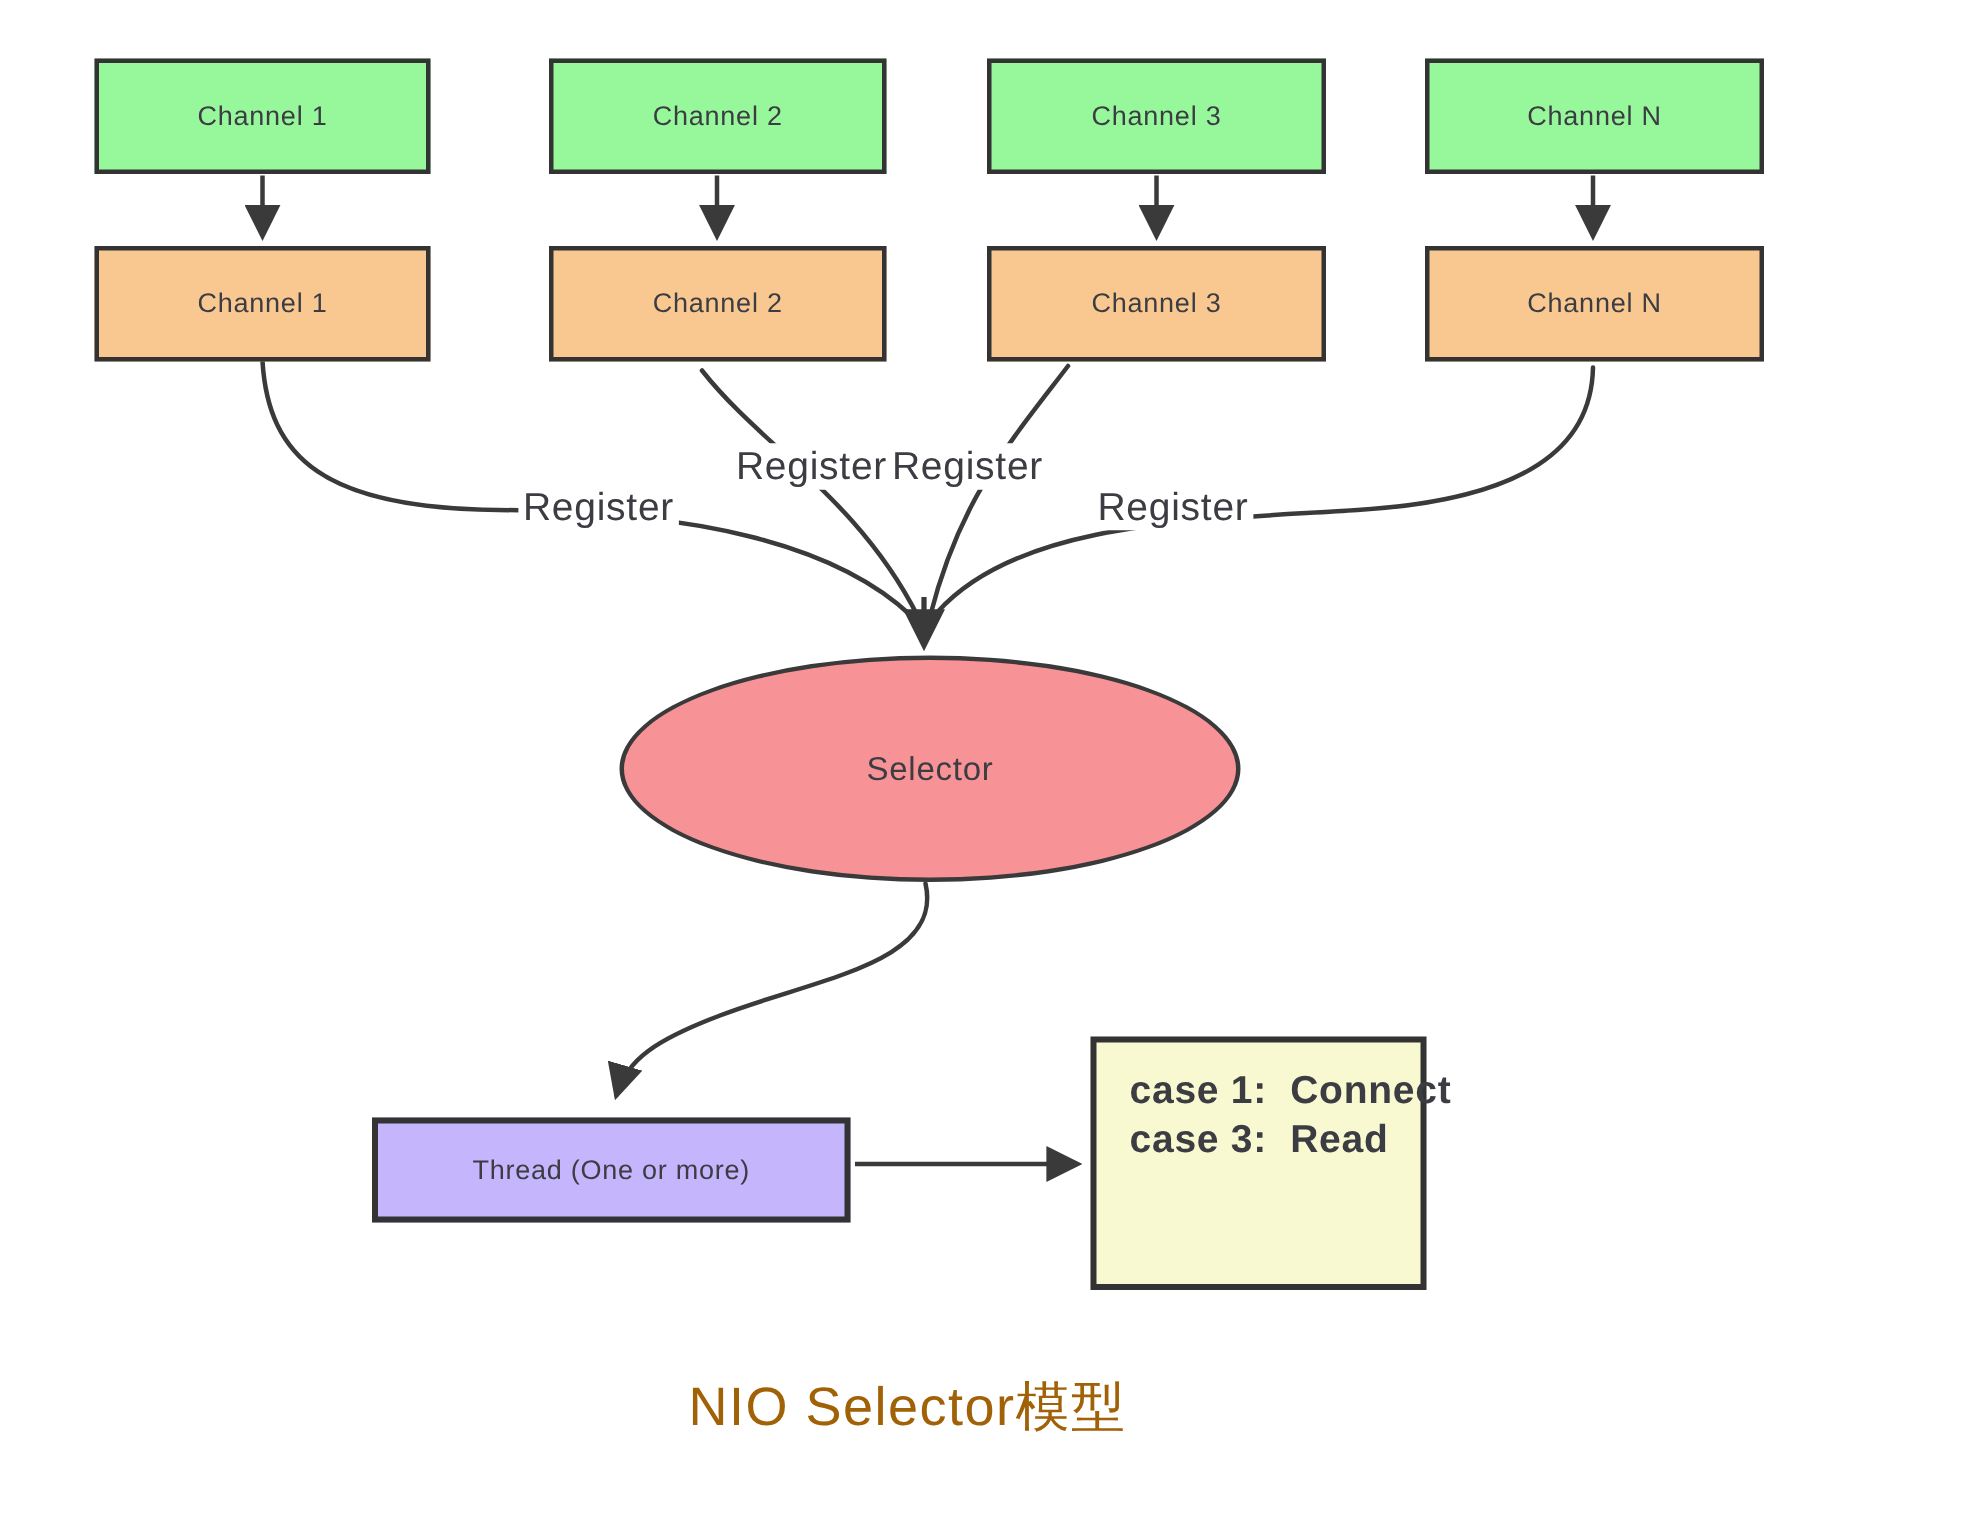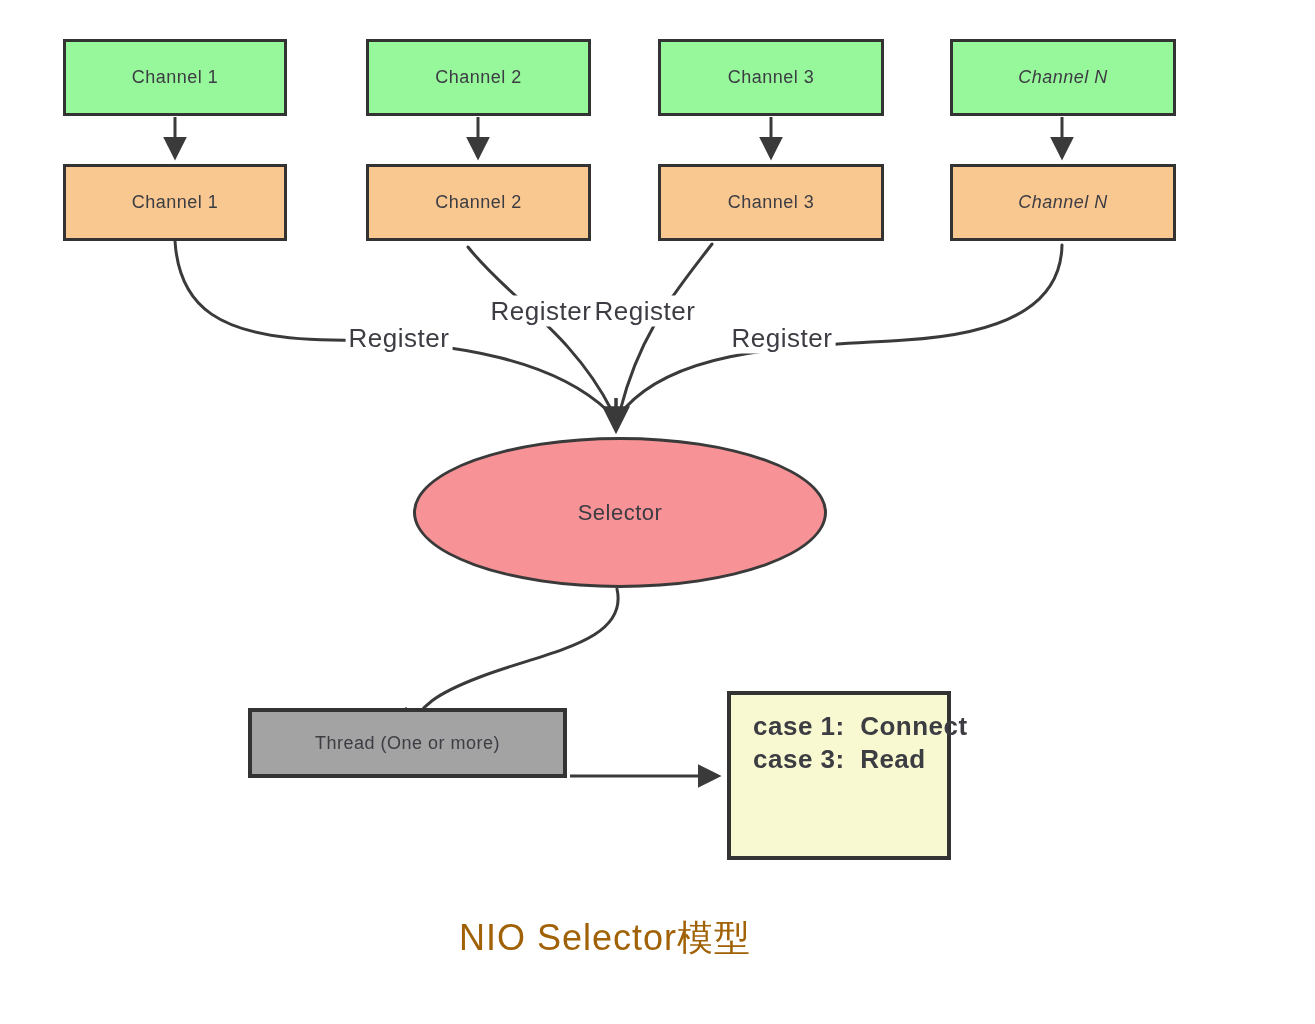--- a/index.html
+++ b/index.html
@@ -26,38 +26,38 @@
     justify-content: center;
     font-size: 18px;
     letter-spacing: 0.5px;
     color: #3c3c43;
   }
   .node.green  { background: #97f79b; width: 224px; height: 77px; top: 39px; }
   .node.orange { background: #f9c891; width: 224px; height: 77px; top: 164px; }
   .g1 { left: 63px; }
   .g2 { left: 366px; width: 225px !important; }
   .g3 { left: 658px; width: 226px !important; }
-  .g4 { left: 950px; width: 226px !important; font-style: italic; }
+  .g4 { left: 950px; width: 226px !important; }
   .ellipse {
     position: absolute;
     left: 413px; top: 437px;
     width: 414px; height: 151px;
     box-sizing: border-box;
     background: #f79396;
     border: 3px solid #3a3a3a;
     border-radius: 50%;
     display: flex; align-items: center; justify-content: center;
     font-size: 22px;
     letter-spacing: 0.5px;
   }
   .thread {
     position: absolute;
-    left: 248px; top: 708px;
+    left: 248px; top: 745px;
     width: 319px; height: 70px;
-    background: #a3a3a3;
+    background: #c4b5fd;
     border-width: 4px;
   }
   .casebox {
     position: absolute;
     left: 727px; top: 691px;
     width: 224px; height: 169px;
     box-sizing: border-box;
     background: #f9f9d1;
     border: 4px solid #333333;
     padding: 15px 0 0 22px;

